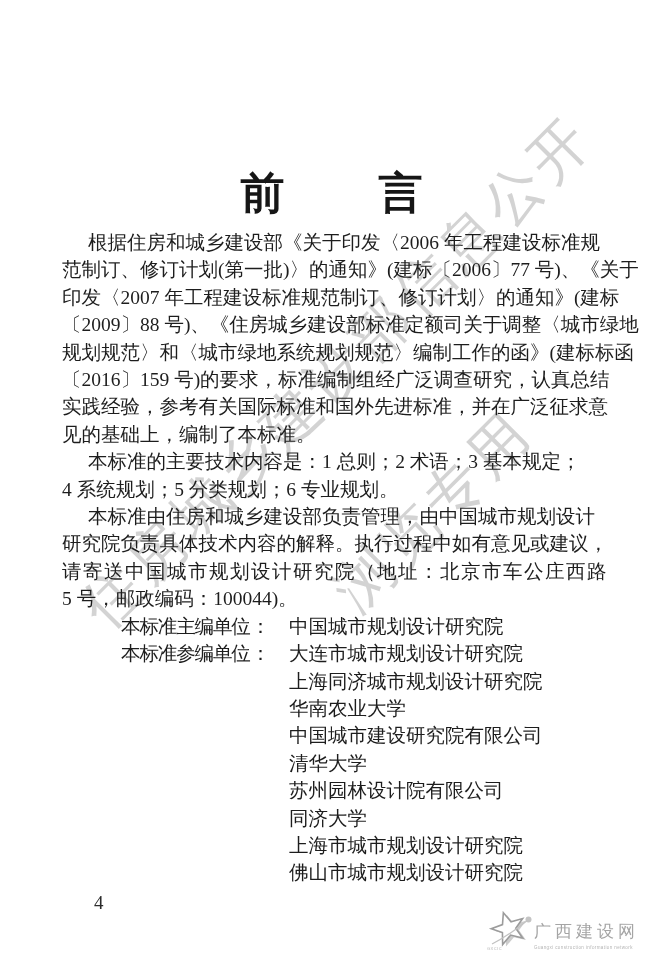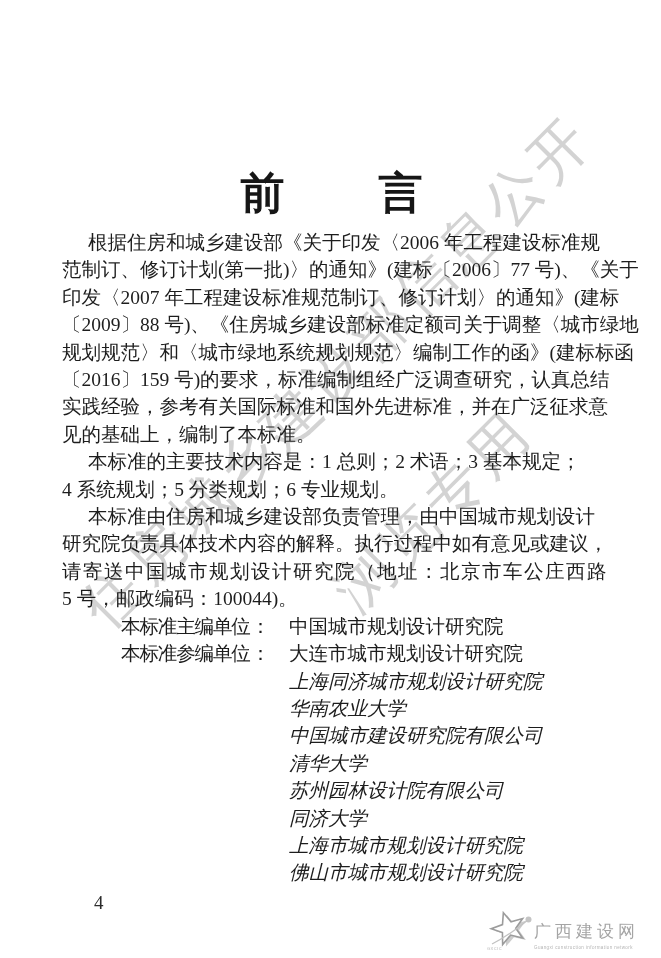--- a/index.html
+++ b/index.html
@@ -56,21 +56,21 @@
   .line.indent { text-indent: 26px; text-align: right; }
   .line.spread { letter-spacing: 1.5px; }
   .line.editor { display: flex; }
   .ed-label {
     margin-left: 59px;
     width: 168px;
     flex: 0 0 168px;
     word-spacing: -6px;
     white-space: nowrap;
   }
-  .line.org { padding-left: 227px; font-style: italic; }
+  .line.org { padding-left: 227px; }
   
   .page-number {
     position: absolute;
     left: 94px; top: 892px;
     font-size: 19px;
     color: #2b2b2b;
     z-index: 2;
   }
   
   .footer-logo {

